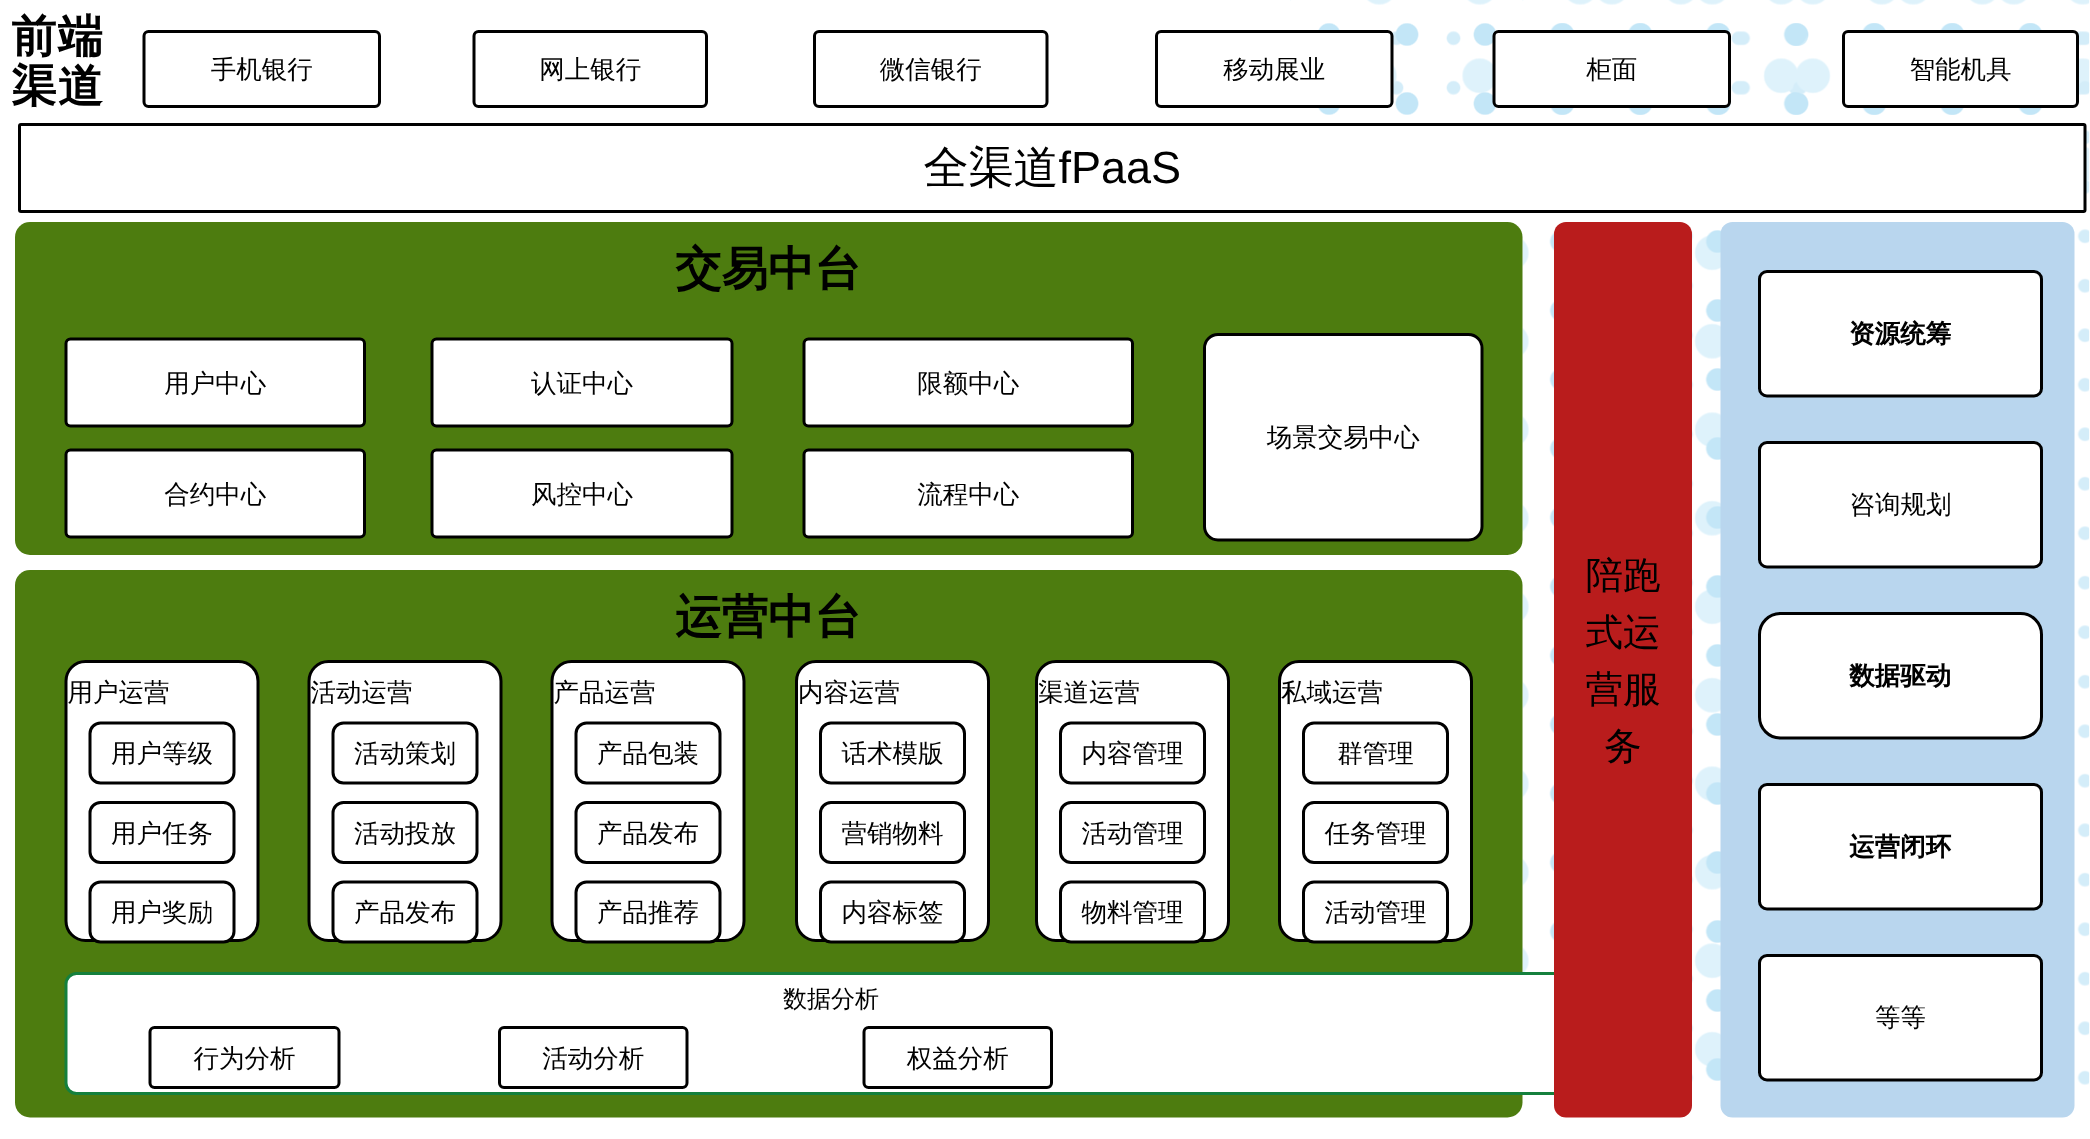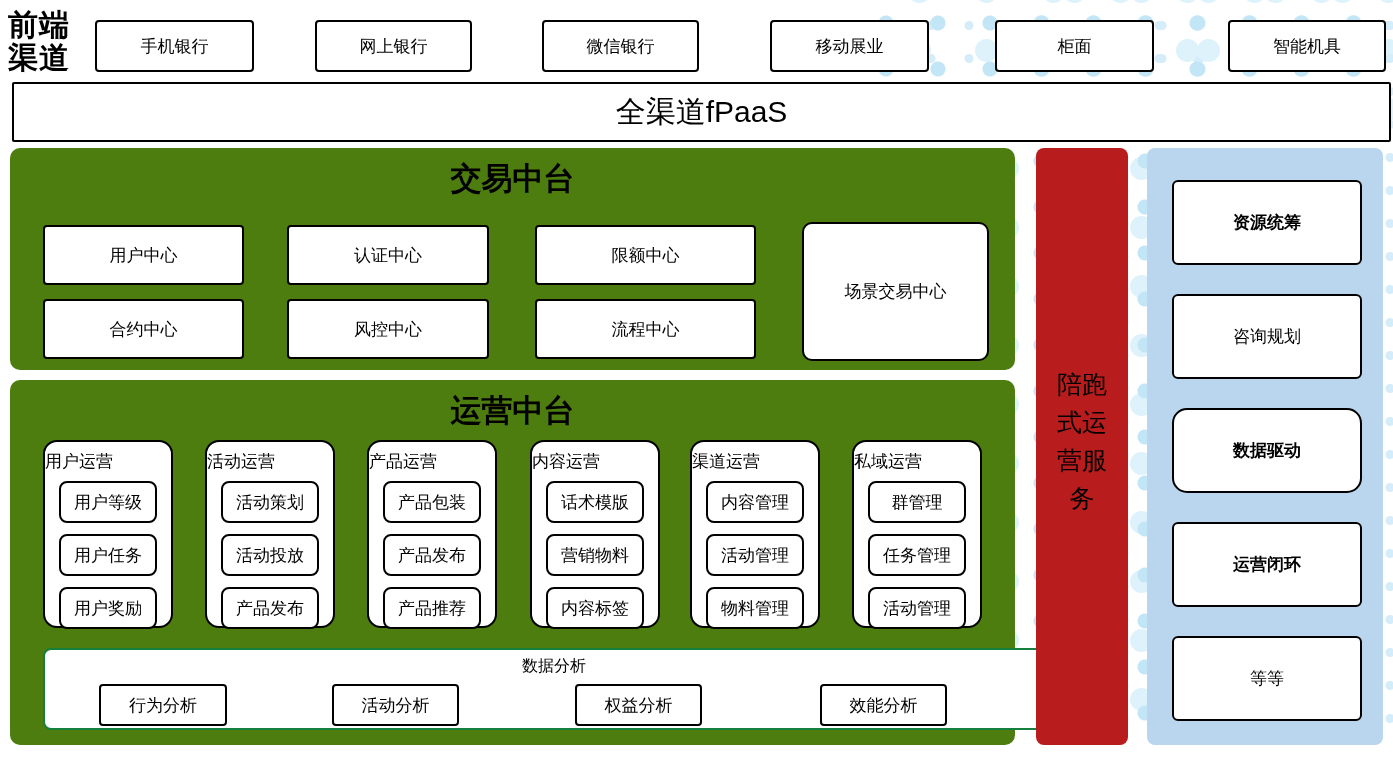--- a/index.html
+++ b/index.html
@@ -177,21 +177,20 @@
       <div class="gitem">群管理</div>
       <div class="gitem">任务管理</div>
       <div class="gitem">活动管理</div>
     </div>
 
     <div class="analysis">
       <div class="analysis-title">数据分析</div>
       <div class="box aitem a1">行为分析</div>
       <div class="box aitem a2">活动分析</div>
       <div class="box aitem a3">权益分析</div>
-      <div class="box aitem a4">效能分析</div>
     </div>
   </div>
 
   <div class="side-col">
     <div class="side-col-text">陪跑式运营服务</div>
   </div>
 
   <div class="right-col">
     <div class="box rbox r1 bold">资源统筹</div>
     <div class="box rbox r2">咨询规划</div>

